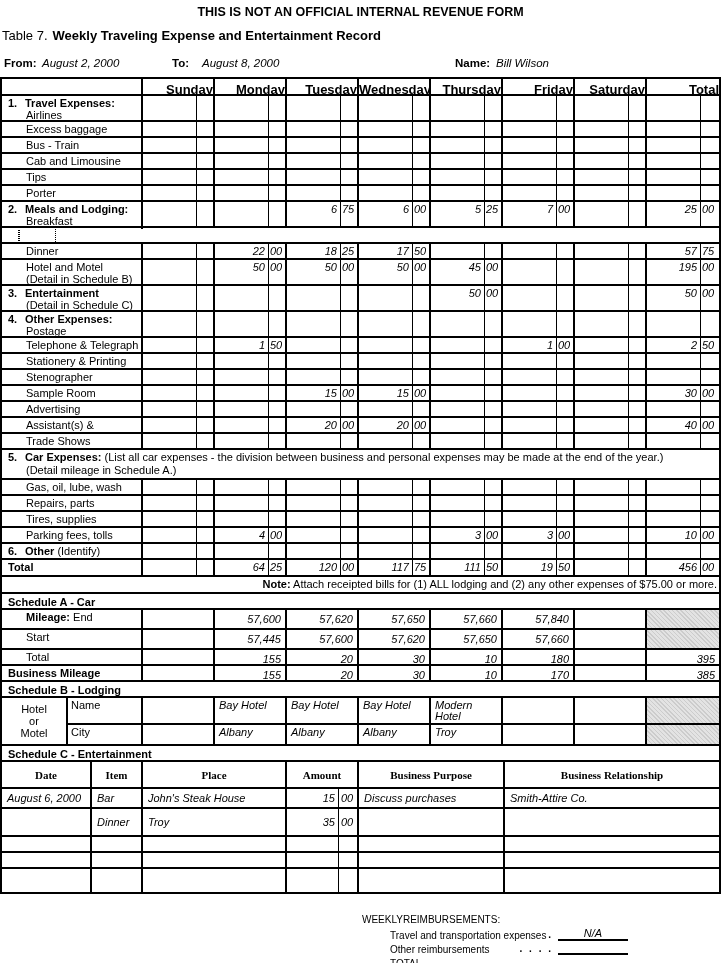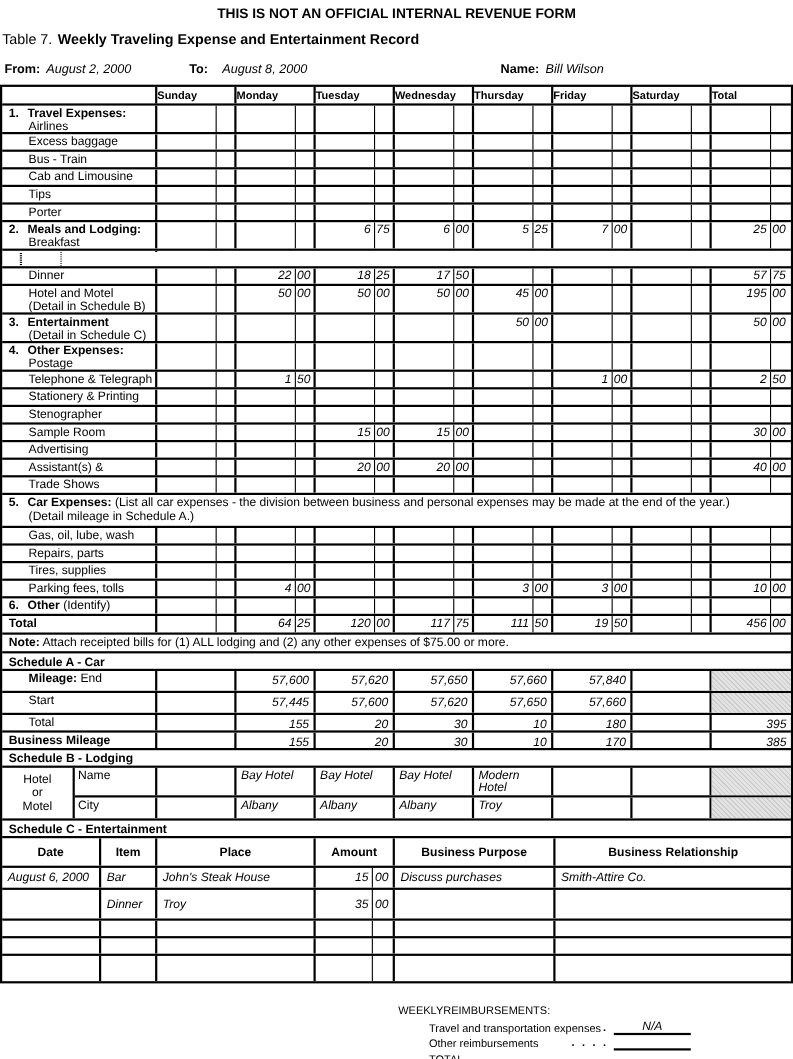--- a/index.html
+++ b/index.html
@@ -21,21 +21,21 @@
 
   .bigtable { width:721px; border:2px solid #000; background:#fff; }
   .trow { display:flex; border-bottom:2px solid #000; overflow:hidden; align-items:stretch; }
   .bigtable > .trow:last-child { border-bottom:none; }
   .trow > :last-child { border-right:none !important; }
 
   .lblcell { width:141px; border-right:2px solid #000; font-size:11px; line-height:12px; padding:1px 2px 0 6px; overflow:hidden; }
   .num { display:inline-block; width:17px; font-weight:bold; }
   .ind { padding-left:18px; }
   .hc { font-weight:bold; text-align:left; padding-left:2px; padding-top:19px; }
-  .hday { width:72px; border-right:2px solid #000; font-weight:bold; text-align:left; font-size:10px; padding-top:3px; }
+  .hday { width:72px; border-right:2px solid #000; font-weight:bold; text-align:right; font-size:13px; padding-top:3px; }
   .dcell { width:54px; border-right:1px solid #000; text-align:right; font-style:italic; font-size:11px; padding:1px 3px 0 0; overflow:hidden; }
   .ccell { width:18px; border-right:2px solid #000; font-style:italic; font-size:11px; padding:1px 0 0 1px; overflow:hidden; }
   .fullcell { width:717px; font-size:11px; line-height:13px; padding:1px 2px 0 6px; }
 
   .sec .fullcell { font-weight:bold; padding-top:2px; }
   .acell { width:72px; border-right:2px solid #000; text-align:right; font-style:italic; font-size:11px; padding:3px 4px 0 0; overflow:hidden; }
   .shade { background-color:#d9d9d9; background-image:repeating-linear-gradient(45deg,#cccccc 0 1px,#e3e3e3 1px 3px); }
 
   .browrap { height:48px; }
   .bleft { width:66px; border-right:2px solid #000; font-size:11px; line-height:12px; text-align:center; display:flex; flex-direction:column; justify-content:center; }
@@ -621,21 +621,21 @@
         <div class="ccell">75</div>
         <div class="dcell">111</div>
         <div class="ccell">50</div>
         <div class="dcell">19</div>
         <div class="ccell">50</div>
         <div class="dcell"></div>
         <div class="ccell"></div>
         <div class="dcell">456</div>
         <div class="ccell">00</div>
       </div>
-      <div class="trow" style="height: 17px;">
+      <div class="trow" style="height: 17px; text-align: right;">
         <div class="fullcell">
           <div><b>Note:</b> Attach receipted bills for (1) ALL lodging and (2) any other expenses of $75.00 or more.</div>
         </div>
       </div>
       <div class="trow sec" style="height: 16px;">
         <div class="fullcell">Schedule A - Car</div>
       </div>
       <div class="trow" style="height: 20px;">
         <div class="lblcell">
           <div class="ind"><b>Mileage:</b> End</div>
@@ -718,21 +718,21 @@
             <div class="bcell">Troy</div>
             <div class="bcell"></div>
             <div class="bcell"></div>
             <div class="bcell shade"></div>
           </div>
         </div>
       </div>
       <div class="trow sec" style="height: 16px;">
         <div class="fullcell">Schedule C - Entertainment</div>
       </div>
-      <div class="trow" style="height: 27px;">
+      <div class="trow" style="height: 27px; font-family: Liberation Serif, serif;">
         <div class="cc cw0">Date</div>
         <div class="cc cw1">Item</div>
         <div class="cc cw2">Place</div>
         <div class="cc cwA">Amount</div>
         <div class="cc cw4">Business Purpose</div>
         <div class="cc cw5">Business Relationship</div>
       </div>
       <div class="trow" style="height: 20px;">
         <div class="cv cw0">August 6, 2000</div>
         <div class="cv cw1">Bar</div>

